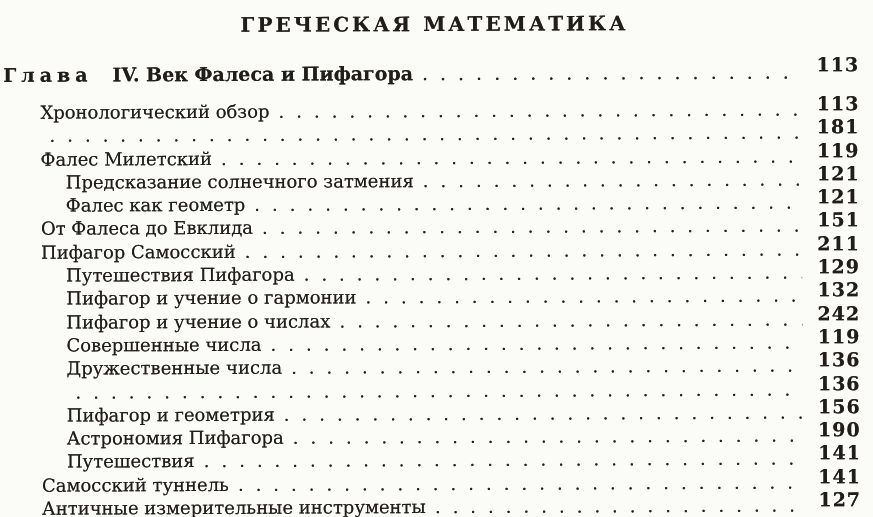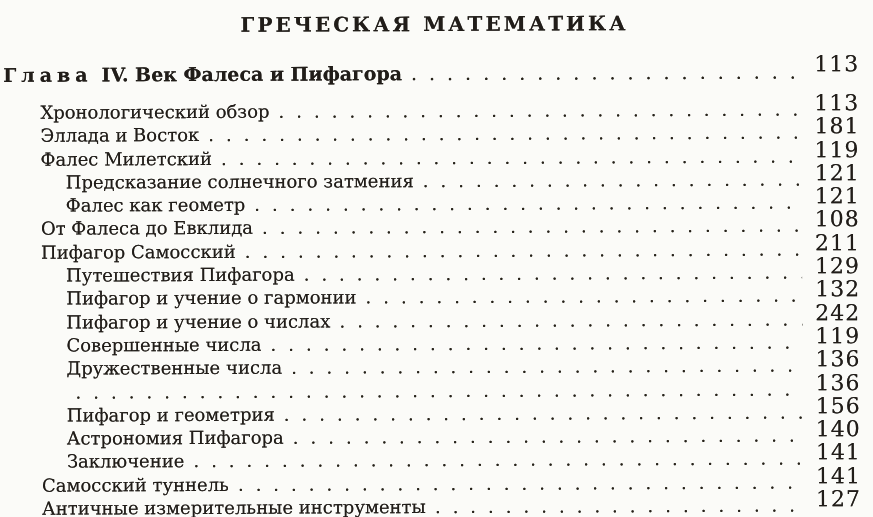--- a/index.html
+++ b/index.html
@@ -31,40 +31,40 @@
     font-size: 18px;
     line-height: 22.3px;
     white-space: nowrap;
   }
   .chapter-row {
     margin-top: 25px;
     font-weight: bold;
     font-size: 19px;
     line-height: 24px;
   }
-  .chapter-label { letter-spacing: 5px; margin-right: 9px; }
+  .chapter-label { letter-spacing: 5px; margin-right: 20px; }
   .entries { margin-top: 14px; }
   .lvl1 { padding-left: 37px; }
   .lvl2 { padding-left: 62px; }
   .leader {
     flex: 1 1 auto;
     overflow: hidden;
     white-space: nowrap;
     margin-left: 9px;
     letter-spacing: 12px;
     font-weight: normal;
     color: #262219;
   }
   .pagenum {
     flex: 0 0 auto;
     width: 58px;
     text-align: right;
     padding-right: 7px;
-    font-size: 22px;
-    font-weight: normal;
+    font-size: 19px;
+    font-weight: bold;
     position: relative;
     top: -5px;
     letter-spacing: 1px;
   }
   .chapter-row .pagenum { top: -7px; }
 </style>
 </head>
 <body>
 
 <div class="sheet">
@@ -77,21 +77,20 @@
     <span class="pagenum">113</span>
   </div>
 
   <div class="entries" id="entries">
       <div class="row entry lvl1">
     <span class="entry-title">Хронологический обзор</span>
     <span class="leader">............................................................</span>
     <span class="pagenum">113</span>
   </div>
       <div class="row entry lvl1">
-    <span class="entry-title">Эллада и Восток</span>
     <span class="leader">............................................................</span>
     <span class="pagenum">181</span>
   </div>
       <div class="row entry lvl1">
     <span class="entry-title">Фалес Милетский</span>
     <span class="leader">............................................................</span>
     <span class="pagenum">119</span>
   </div>
       <div class="row entry lvl2">
     <span class="entry-title">Предсказание солнечного затмения</span>
@@ -99,21 +98,21 @@
     <span class="pagenum">121</span>
   </div>
       <div class="row entry lvl2">
     <span class="entry-title">Фалес как геометр</span>
     <span class="leader">............................................................</span>
     <span class="pagenum">121</span>
   </div>
       <div class="row entry lvl1">
     <span class="entry-title">От Фалеса до Евклида</span>
     <span class="leader">............................................................</span>
-    <span class="pagenum">108</span>
+    <span class="pagenum">151</span>
   </div>
       <div class="row entry lvl1">
     <span class="entry-title">Пифагор Самосский</span>
     <span class="leader">............................................................</span>
     <span class="pagenum">211</span>
   </div>
       <div class="row entry lvl2">
     <span class="entry-title">Путешествия Пифагора</span>
     <span class="leader">............................................................</span>
     <span class="pagenum">129</span>
@@ -143,24 +142,24 @@
     <span class="pagenum">136</span>
   </div>
       <div class="row entry lvl2">
     <span class="entry-title">Пифагор и геометрия</span>
     <span class="leader">............................................................</span>
     <span class="pagenum">156</span>
   </div>
       <div class="row entry lvl2">
     <span class="entry-title">Астрономия Пифагора</span>
     <span class="leader">............................................................</span>
-    <span class="pagenum">140</span>
+    <span class="pagenum">190</span>
   </div>
       <div class="row entry lvl2">
-    <span class="entry-title">Заключение</span>
+    <span class="entry-title">Путешествия</span>
     <span class="leader">............................................................</span>
     <span class="pagenum">141</span>
   </div>
       <div class="row entry lvl1">
     <span class="entry-title">Самосский туннель</span>
     <span class="leader">............................................................</span>
     <span class="pagenum">141</span>
   </div>
       <div class="row entry lvl1">
     <span class="entry-title">Античные измерительные инструменты</span>

